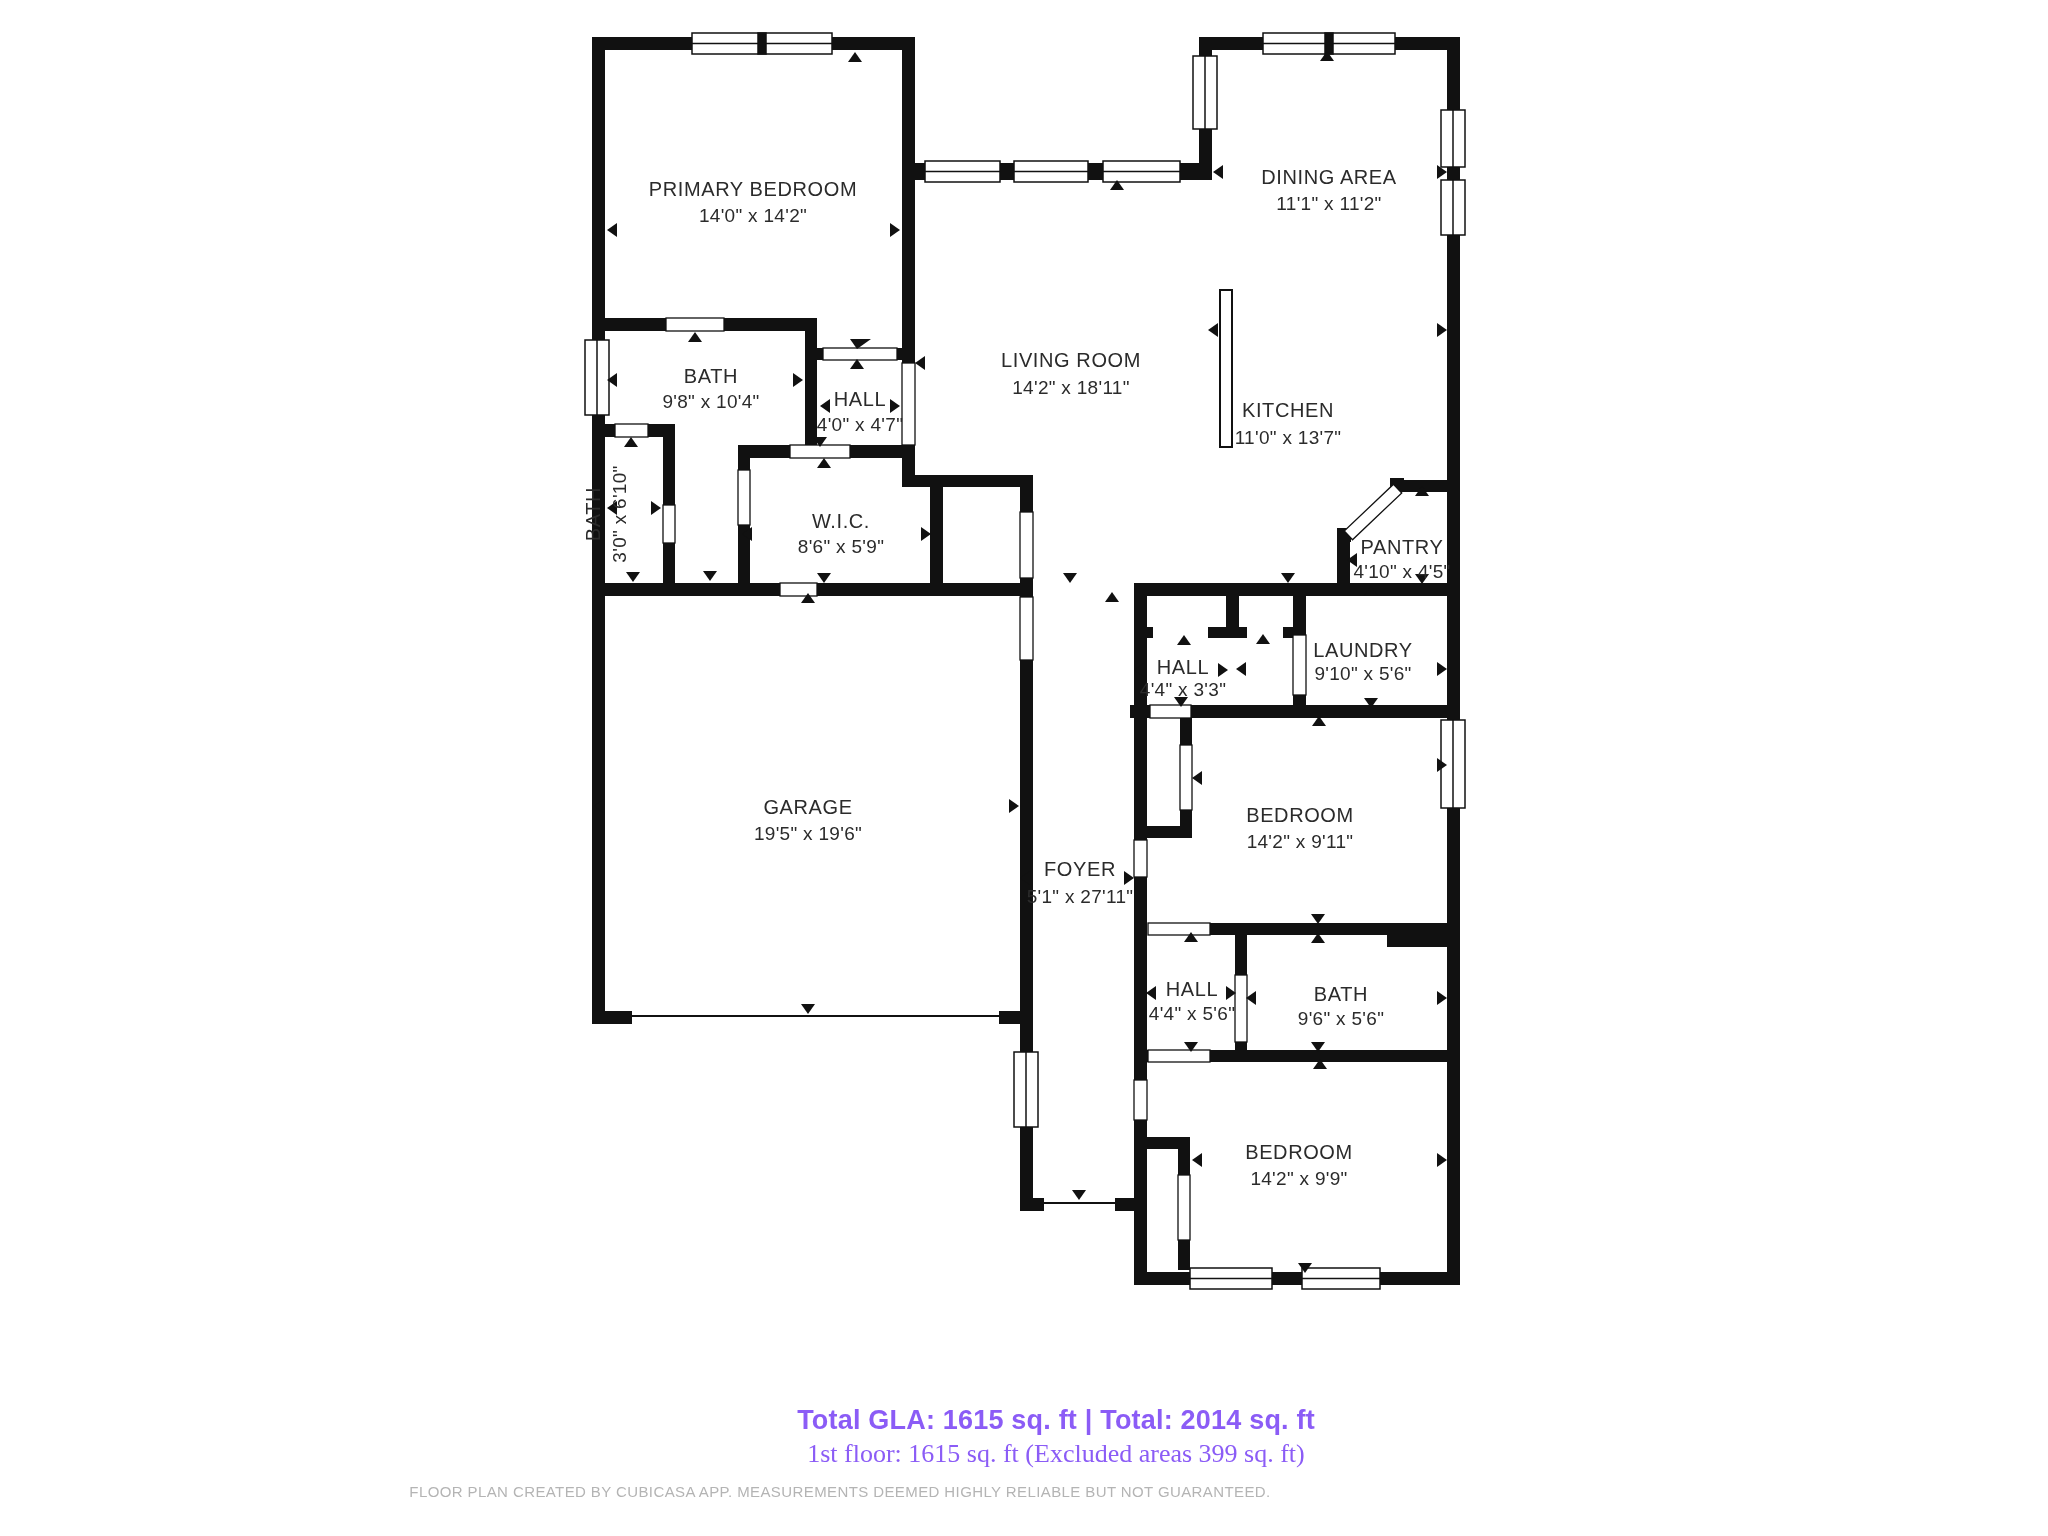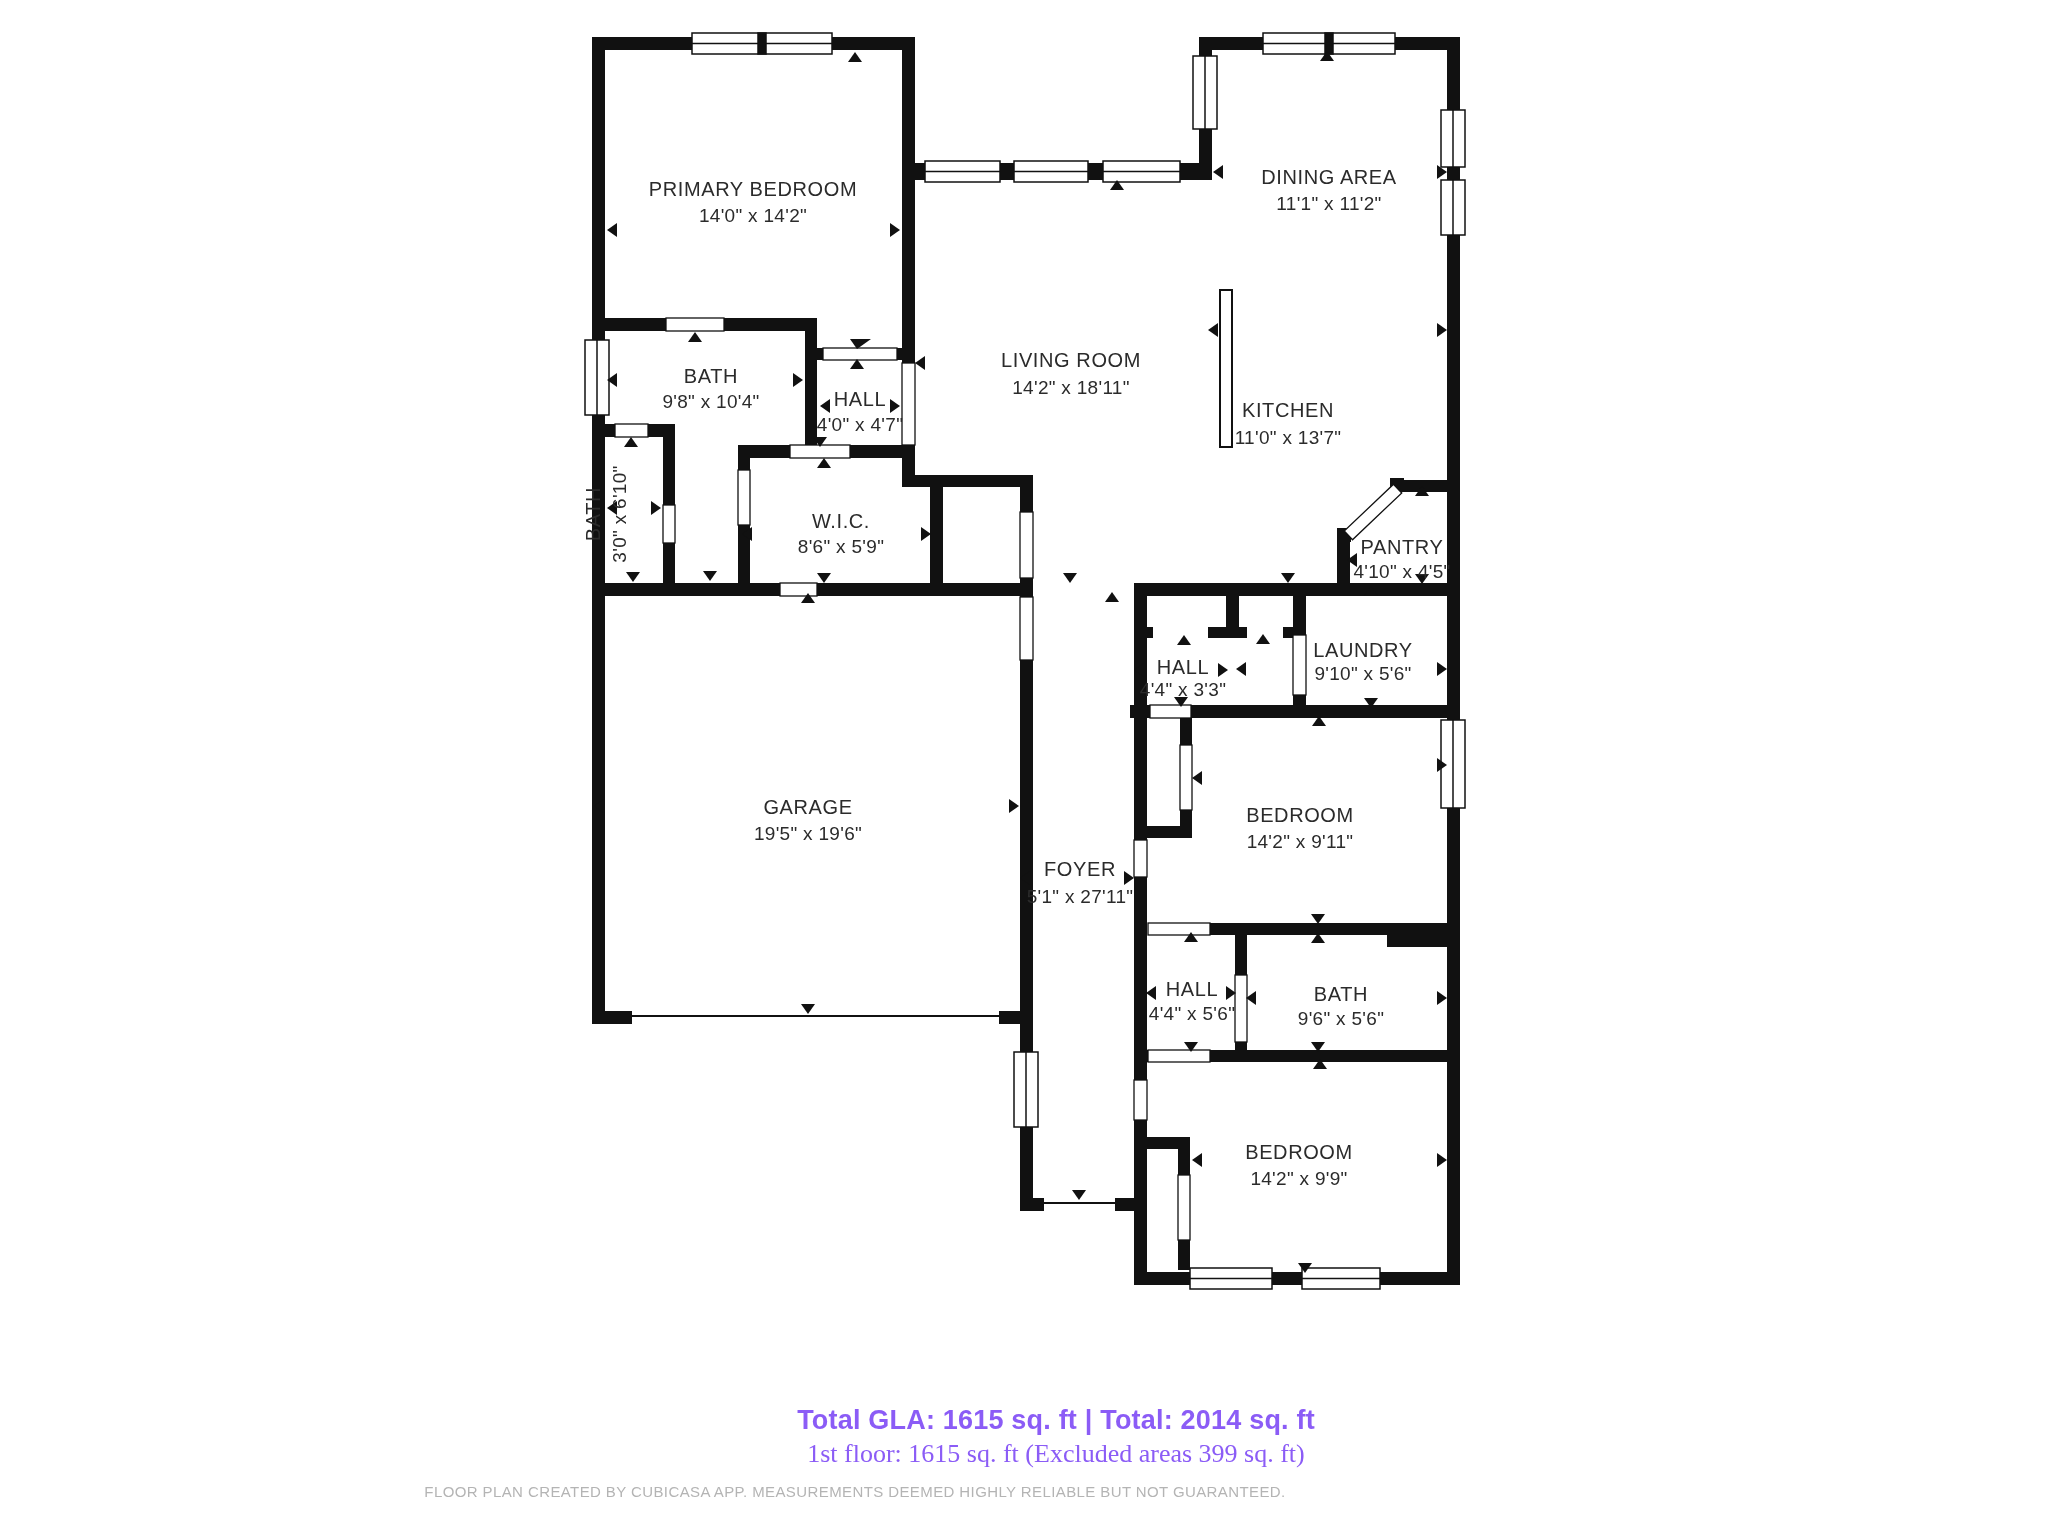--- a/index.html
+++ b/index.html
@@ -5,21 +5,21 @@
   html,body{margin:0;padding:0;background:#ffffff;}
   .page{position:relative;width:2048px;height:1536px;background:#ffffff;overflow:hidden;
         font-family:"Liberation Sans",sans-serif;}
   .plan-svg{position:absolute;left:0;top:0;}
   .room-name{font-size:20px;fill:#2b2b2b;letter-spacing:.6px;}
   .room-dims{font-size:19px;fill:#2b2b2b;letter-spacing:.3px;}
   .summary{position:absolute;left:0;width:2048px;text-align:center;color:#8b5cf6;margin-left:32px;}
   .summary-1{top:1405px;font-size:27px;font-weight:bold;letter-spacing:.2px;}
   .summary-2{top:1439px;font-size:26px;font-weight:normal;font-family:Liberation Serif, serif;}
   .caption{position:absolute;left:0;top:1483px;width:1680px;text-align:center;
-           font-size:15px;color:#b4b4b4;letter-spacing:.4px;margin-left:15px;}
+           font-size:15px;color:#b4b4b4;letter-spacing:.4px;}
 </style>
 </head>
 <body>
 
 <div class="page">
 
 <svg class="plan-svg" width="2048" height="1536" viewBox="0 0 2048 1536">
 
   <g fill="#111111" stroke="none">
 

